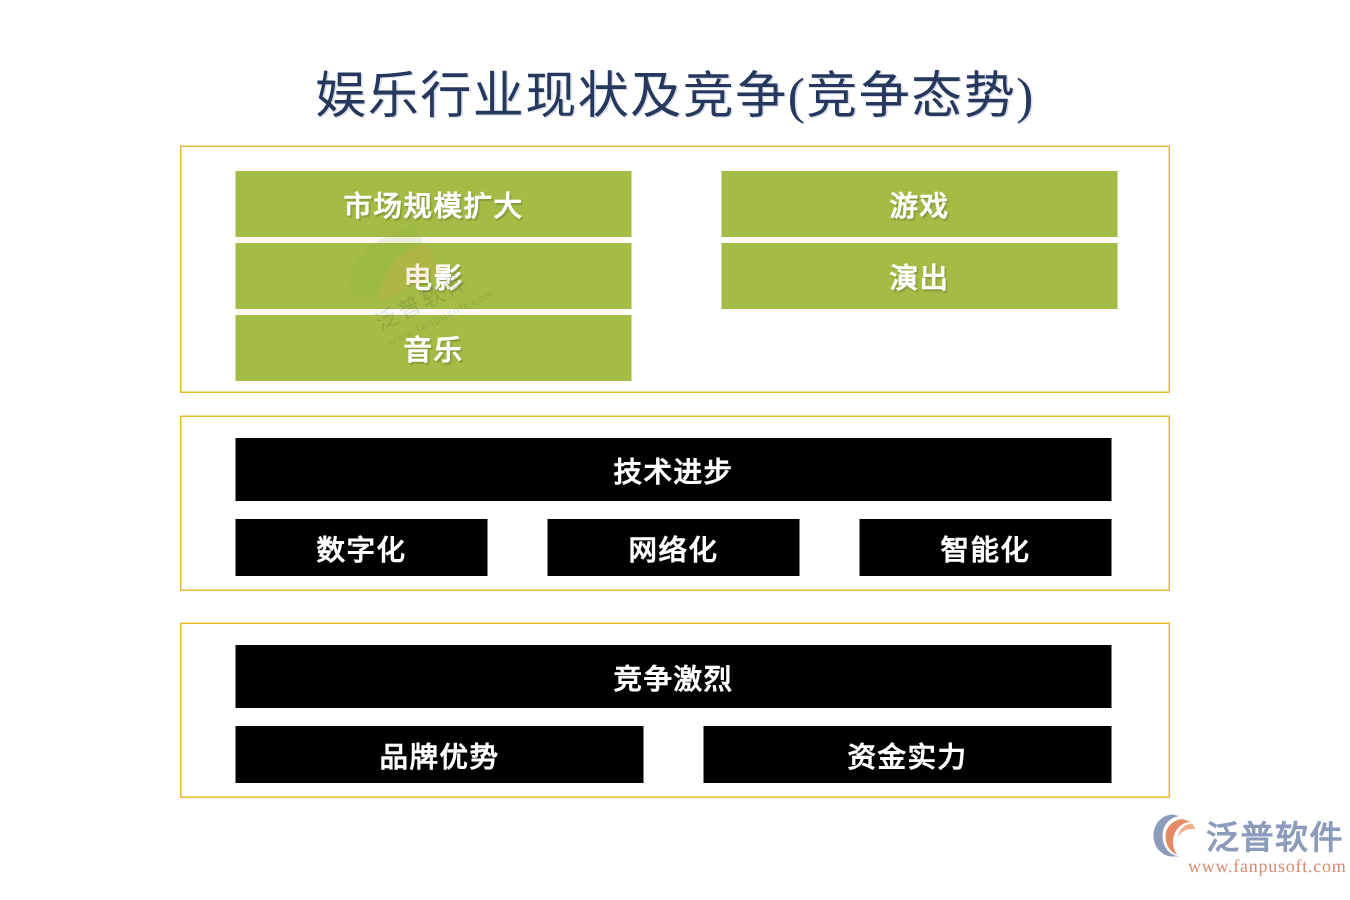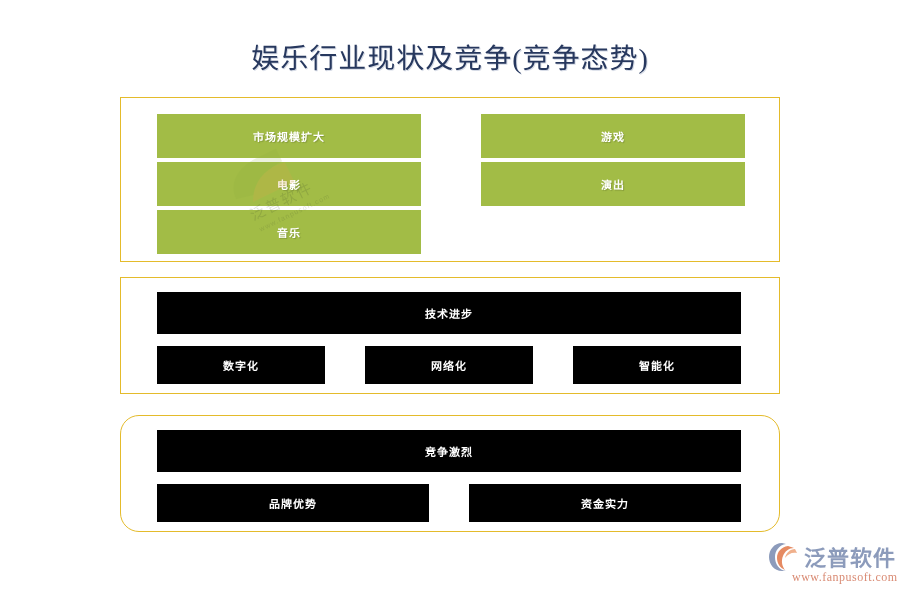--- a/index.html
+++ b/index.html
@@ -23,41 +23,41 @@
     background: #ffffff;
   }
 
   
   .page-title {
     position: absolute;
     left: 0;
     top: 36px;
     width: 900px;
     text-align: center;
-    font-size: 28px;
+    font-size: 34px;
     font-weight: 400;
     color: #27385e;
     letter-spacing: 1px;
     font-family: "Liberation Serif", "DejaVu Serif", serif;
     text-shadow: 1px 1px 0 rgba(180,190,210,0.55);
     white-space: nowrap;
   }
 
   
   .section {
     position: absolute;
     left: 120px;
     width: 660px;
     box-sizing: border-box;
     border: 1.5px solid #e4bb2b;
     background: #ffffff;
   }
   #section-market  { top: 97px;  height: 165px; }
   #section-tech    { top: 277px; height: 117px; }
-  #section-compete { top: 415px; height: 117px; border-radius: 19px; }
+  #section-compete { top: 415px; height: 117px; }
 
   
   .two-col {
     position: absolute;
     left: 36px;
     top: 16px;
     width: 588px;
     display: flex;
     gap: 60px;
   }
@@ -68,21 +68,21 @@
     gap: 4px;
   }
 
   
   .box {
     box-sizing: border-box;
     display: flex;
     align-items: center;
     justify-content: center;
     color: #ffffff;
-    font-size: 11px;
+    font-size: 19px;
     font-weight: bold;
     letter-spacing: 1px;
     text-align: center;
     font-family: "Liberation Serif", "DejaVu Serif", serif;
     text-shadow: 1px 1px 1px rgba(0,0,0,0.18);
     user-select: none;
   }
   .box.green { background: #a2bc46; height: 44px; }
   .box.blue  { background: #000000; }
 

